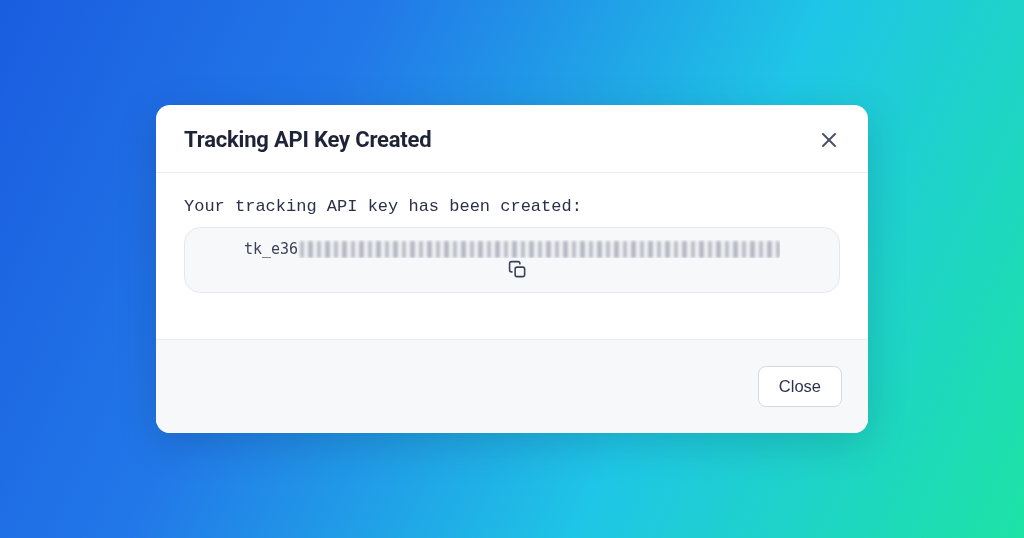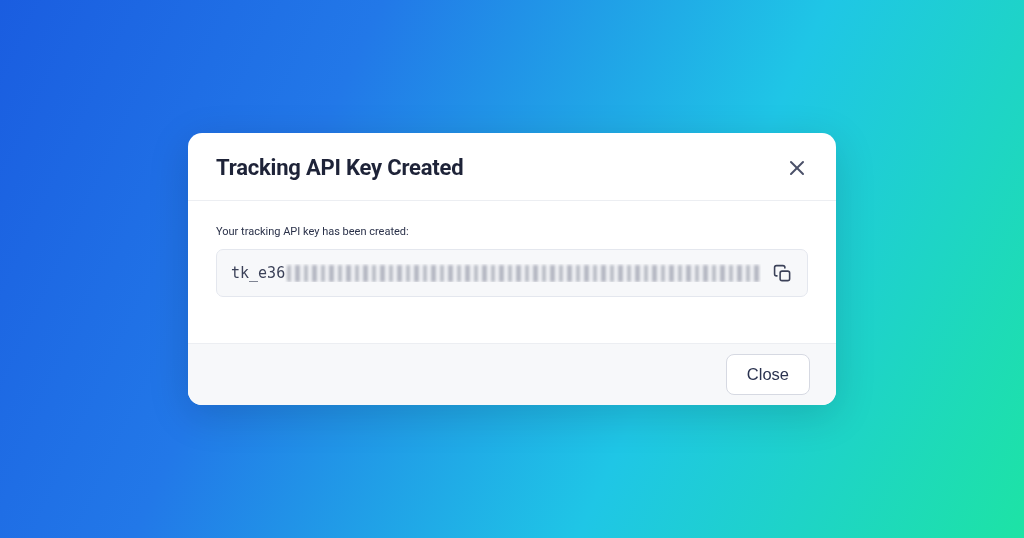--- a/index.html
+++ b/index.html
@@ -11,21 +11,21 @@
       width: 1024px;
       height: 538px;
       background: linear-gradient(115deg, #1a5de0 0%, #2278e8 30%, #1fc6e6 65%, #1de3a5 100%);
       display: flex;
       align-items: center;
       justify-content: center;
       font-family: -apple-system, BlinkMacSystemFont, "Segoe UI", Roboto, Helvetica, Arial, sans-serif;
       overflow: hidden;
     }
     .modal {
-      width: 648px;
+      width: 712px;
       background: #fff;
       border-radius: 14px;
       box-shadow: 0 10px 40px rgba(0,0,0,0.15);
       overflow: hidden;
     }
     .modal-header {
       display: flex;
       align-items: center;
       justify-content: space-between;
       padding: 22px 28px 20px 28px;
@@ -43,33 +43,35 @@
       display: flex;
       align-items: center;
       justify-content: center;
       cursor: pointer;
       color: #4a5068;
     }
     .modal-body {
       padding: 24px 28px 26px 28px;
     }
     .intro-text {
-      font-size: 11px;
+      font-size: 17px;
       color: #2a3149;
       margin-bottom: 11px;
+      font-family: Liberation Mono, monospace;
     }
     .api-key-field {
       display: flex;
       align-items: center;
       justify-content: space-between;
       background: #f7f8fa;
       border: 1px solid #e4e7ee;
-      border-radius: 7px;
+      border-radius: 16px;
       padding: 12px 14px;
       margin-bottom: 20px;
+      flex-direction: column;
     }
     .api-key-value {
       font-family: ui-monospace, SFMono-Regular, Menlo, monospace;
       font-size: 15px;
       color: #3b4158;
       white-space: nowrap;
       overflow: hidden;
       text-overflow: ellipsis;
       display: flex;
       align-items: center;
@@ -108,21 +110,21 @@
       color: #2a3149;
     }
     .helper-link {
       color: #3a4dc9;
       text-decoration: none;
       cursor: pointer;
     }
     .modal-footer {
       background: #f7f8fa;
       border-top: 1px solid #eceef2;
-      padding: 10px 26px;
+      padding: 26px 26px;
       display: flex;
       justify-content: flex-end;
     }
     .close-button {
       background: #fff;
       border: 1px solid #d6d9e2;
       border-radius: 8px;
       padding: 10px 20px;
       font-size: 16.5px;
       color: #2b3350;

